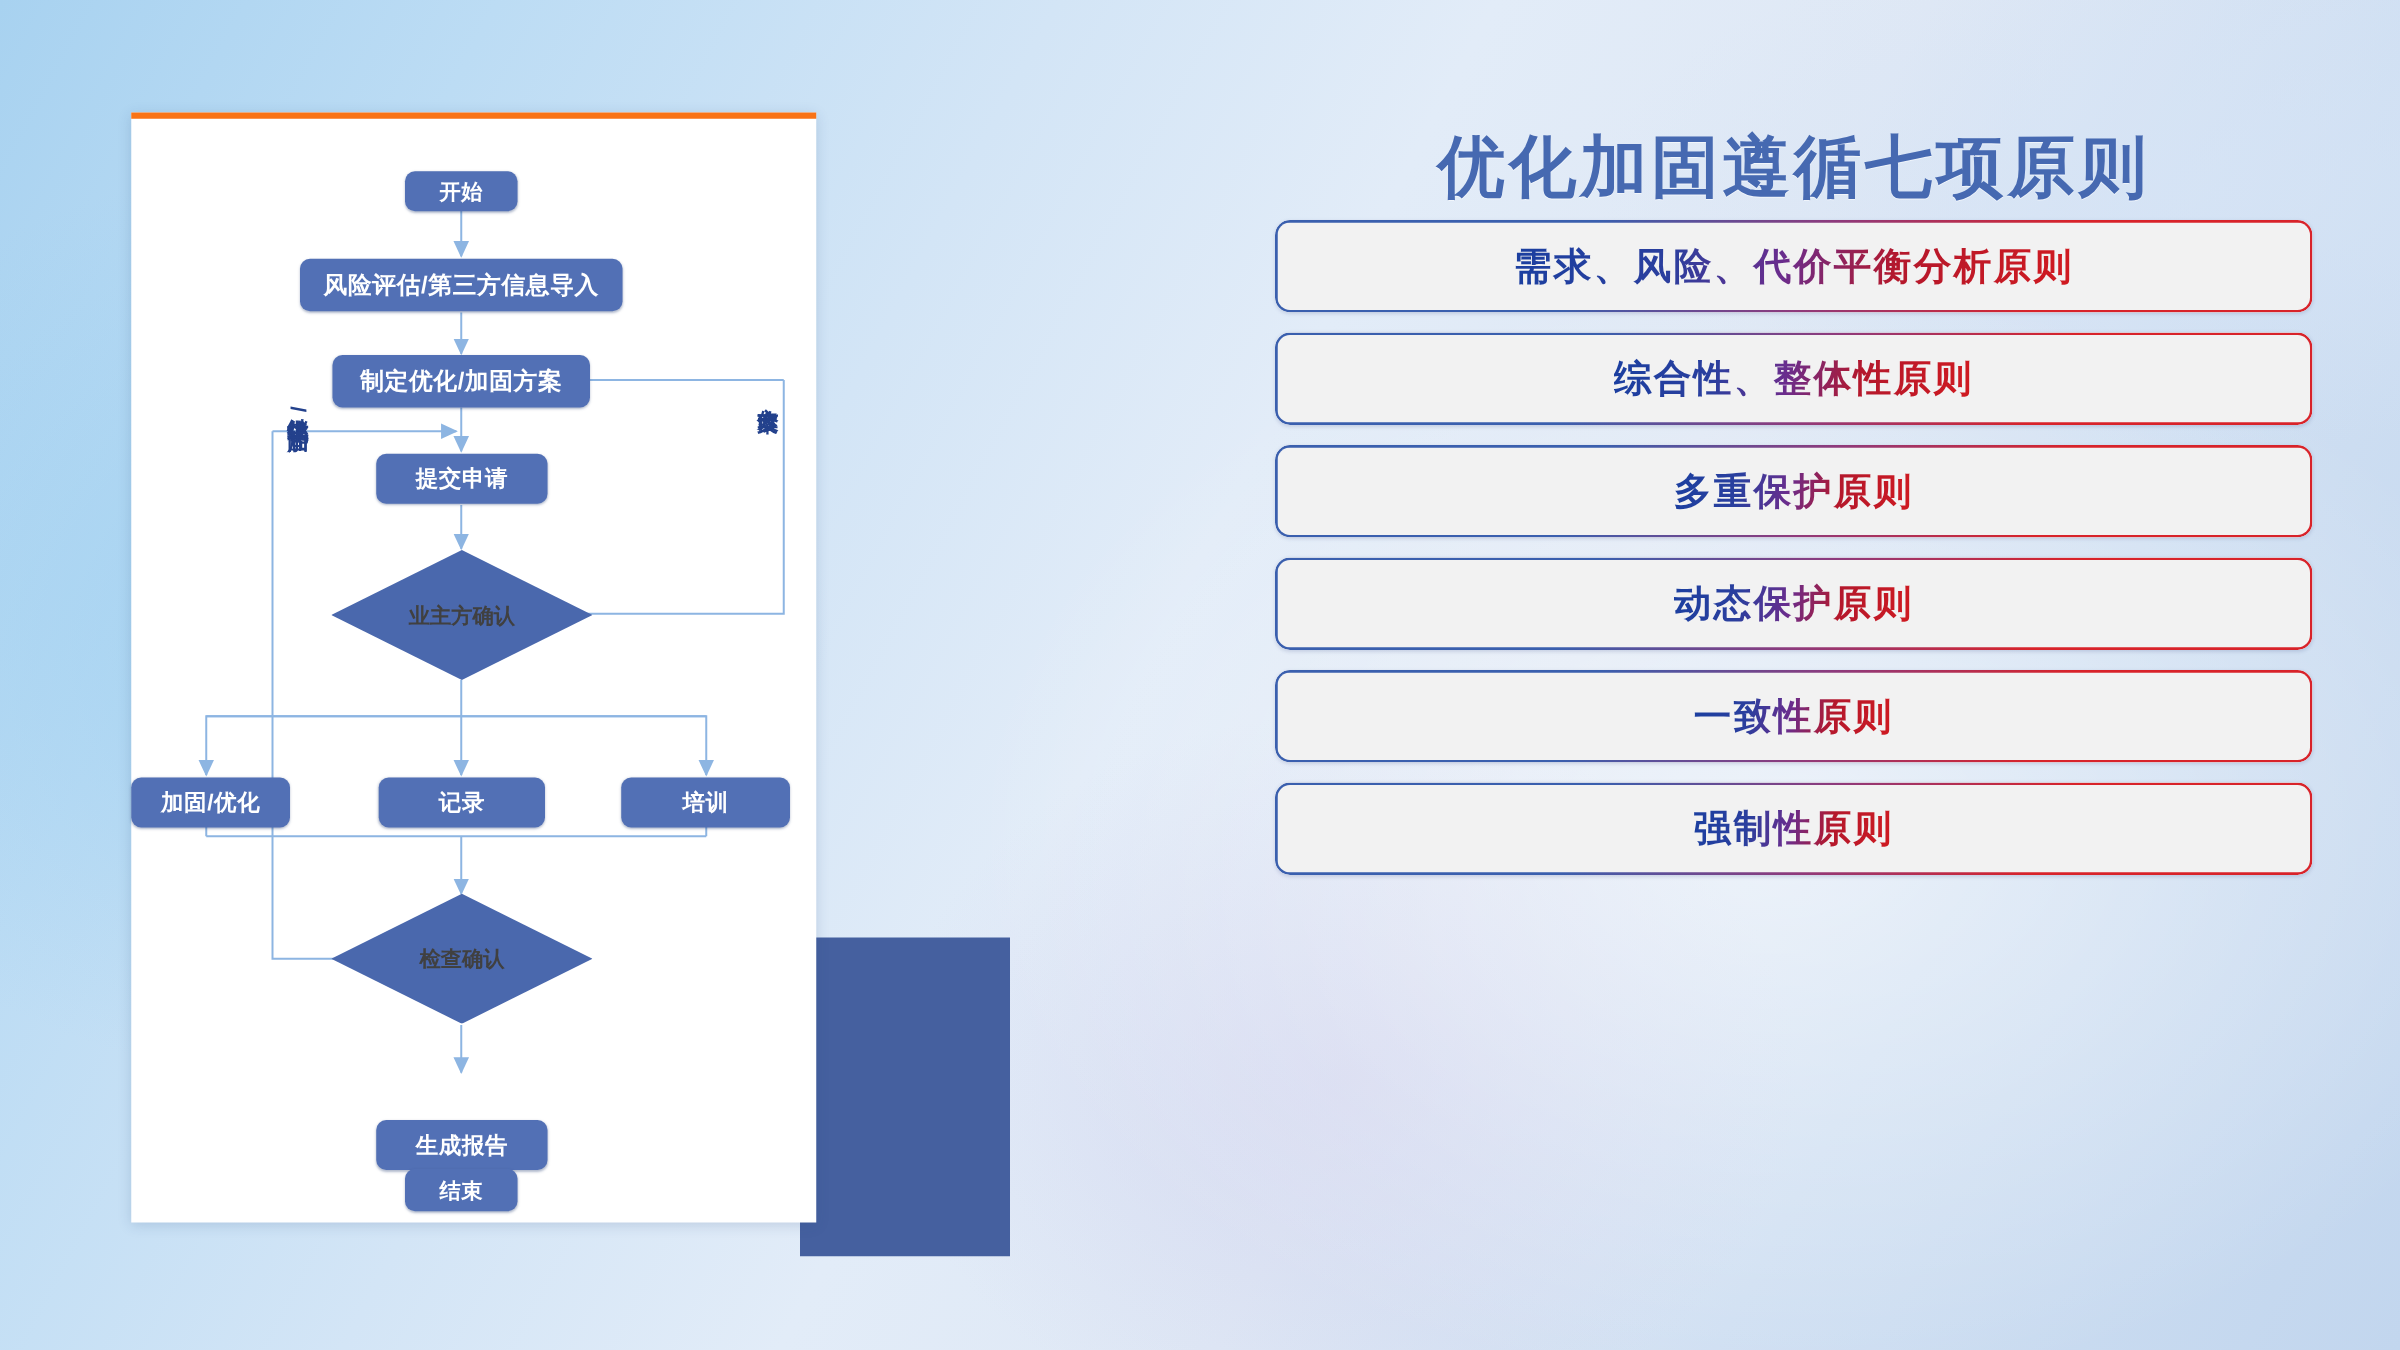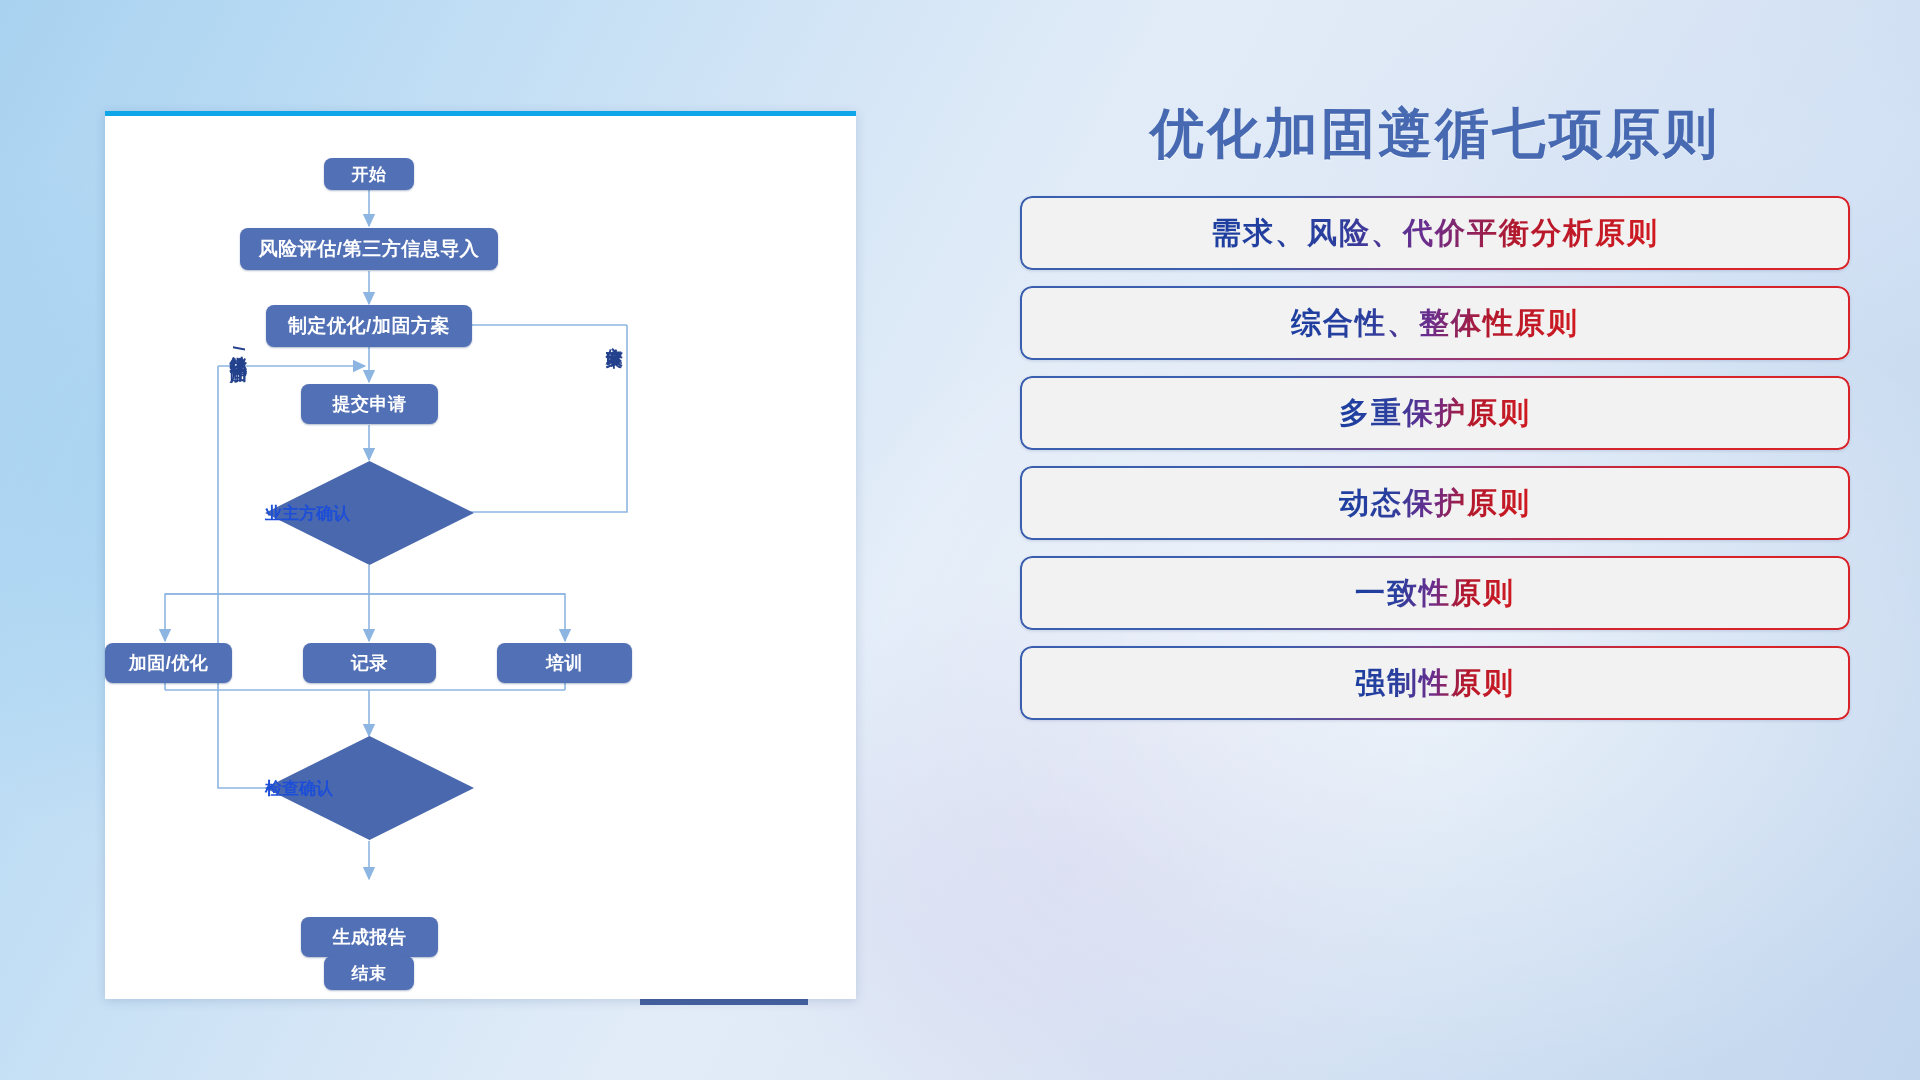--- a/index.html
+++ b/index.html
@@ -20,44 +20,44 @@
   #bg .l3{background:radial-gradient(ellipse 620px 520px at 12% 46%, rgba(150,205,240,.55) 0%, rgba(150,205,240,0) 70%);}
   #bg .l4{background:radial-gradient(ellipse 520px 420px at 56% 80%, rgba(203,201,235,.45) 0%, rgba(203,201,235,0) 70%);}
   #bg .l5{background:radial-gradient(ellipse 700px 300px at 92% 14%, rgba(214,228,246,.7) 0%, rgba(214,228,246,0) 70%);}
 
   
   #accent{
     position:absolute;left:640px;top:750px;width:168px;height:255px;
     background:#45609f;z-index:1;
   }
   #card{
-    position:absolute;left:105px;top:111px;width:751px;height:883px;
+    position:absolute;left:105px;top:90px;width:548px;height:883px;
     background:#ffffff;z-index:2;
-    border-top:5px solid #0ea5e9;
+    border-top:5px solid #f97316;
     box-shadow:0 2px 10px rgba(40,70,130,.18);
   }
   #flow{position:absolute;inset:0;}
   #flow svg{position:absolute;left:0;top:0;}
 
   .node{
     position:absolute;
     background:#5270b5;
     color:#ffffff;
     border-radius:8px;
     display:flex;align-items:center;justify-content:center;
     font-weight:bold;
     letter-spacing:.5px;
     box-shadow:0 1px 2px rgba(30,55,110,.35);
     white-space:nowrap;
     z-index:3;
   }
   .diamond{
     position:absolute;z-index:3;
-    display:flex;align-items:center;justify-content:flex-start;
-    color:#1d4ed8;font-weight:bold;
+    display:flex;align-items:center;justify-content:center;
+    color:#404040;font-weight:bold;
   }
   .diamond .dshape{
     position:absolute;inset:0;
     background:#4a68ad;
     clip-path:polygon(50% 0,100% 50%,50% 100%,0 50%);
   }
   .diamond span{position:relative;z-index:2;}
 
   .vlabel{
     position:absolute;z-index:3;
@@ -71,21 +71,21 @@
 
   
   #right{position:absolute;left:1020px;top:80px;width:830px;height:940px;z-index:2;}
   #title{
     position:absolute;left:0;top:18px;width:830px;
     text-align:center;
     font-size:54px;font-weight:bold;color:#4669b1;
     letter-spacing:3px;
     text-shadow:0 1px 0 rgba(255,255,255,.55);
   }
-  .plist{position:absolute;left:0;top:116px;width:830px;font-family:Liberation Serif, serif;}
+  .plist{position:absolute;left:0;top:96px;width:830px;font-family:Liberation Serif, serif;}
   .pill{
     position:relative;
     height:74px;margin-bottom:16px;
     border-radius:12px;
     background:#f2f2f2;
     display:flex;align-items:center;justify-content:center;
     box-shadow:0 1px 3px rgba(60,80,140,.18);
   }
   .pill .frame{
     position:absolute;inset:0;border-radius:12px;padding:2px;

